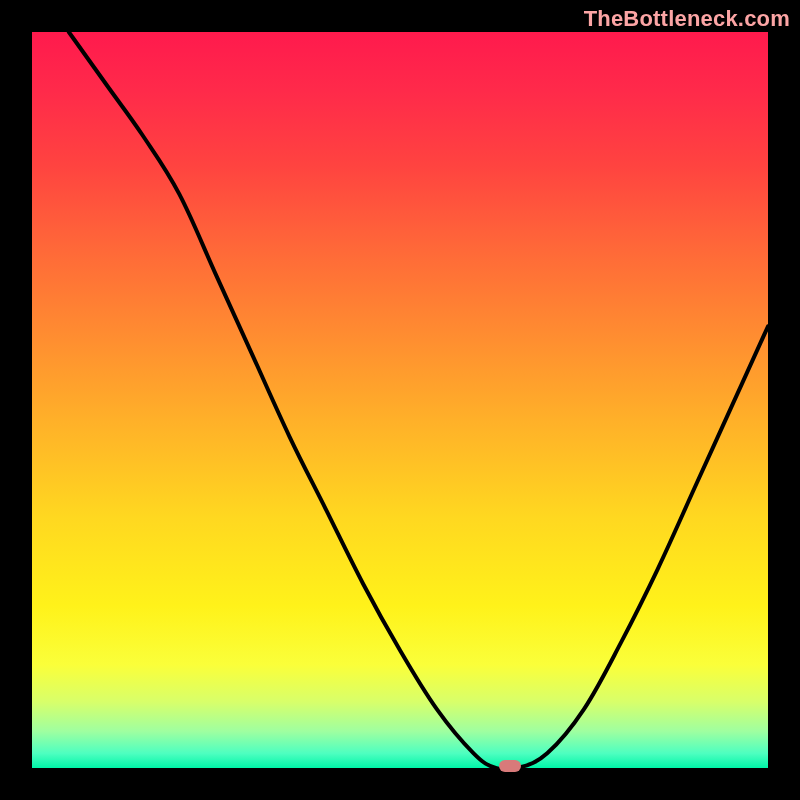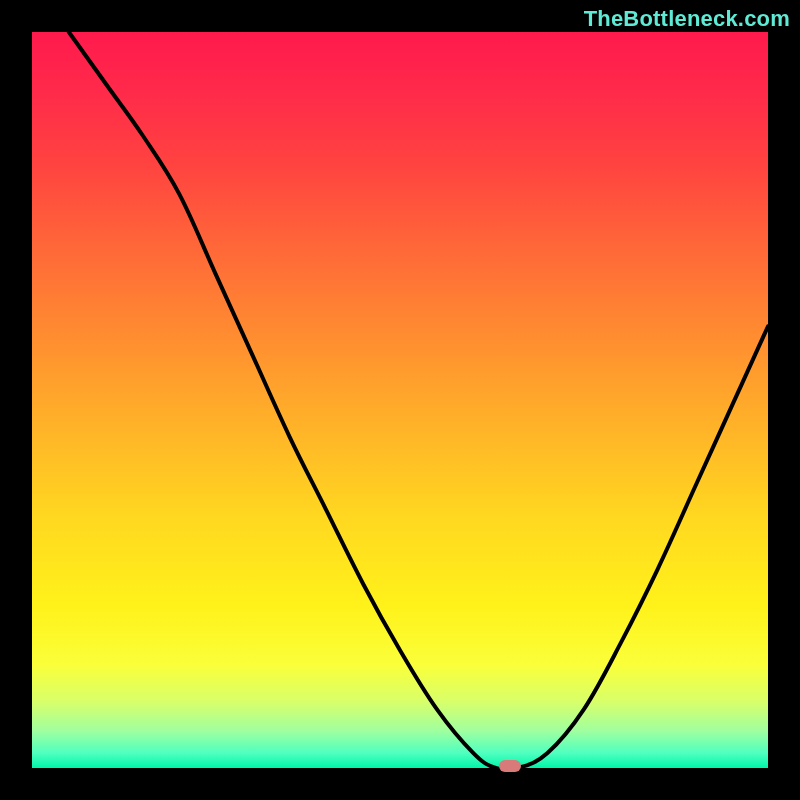--- a/index.html
+++ b/index.html
@@ -38,21 +38,21 @@
       #00f5a8 100%
     );
   }
   .watermark {
     position: absolute;
     top: 6px;
     right: 10px;
     font-family: Arial, Helvetica, sans-serif;
     font-size: 22px;
     font-weight: 600;
-    color: #5eead4;
+    color: #fca5a5;
     letter-spacing: 0.2px;
     user-select: none;
     text-align: center;
   }
   svg.curve {
     position: absolute;
     left: 0;
     top: 0;
     width: 736px;
     height: 736px;

